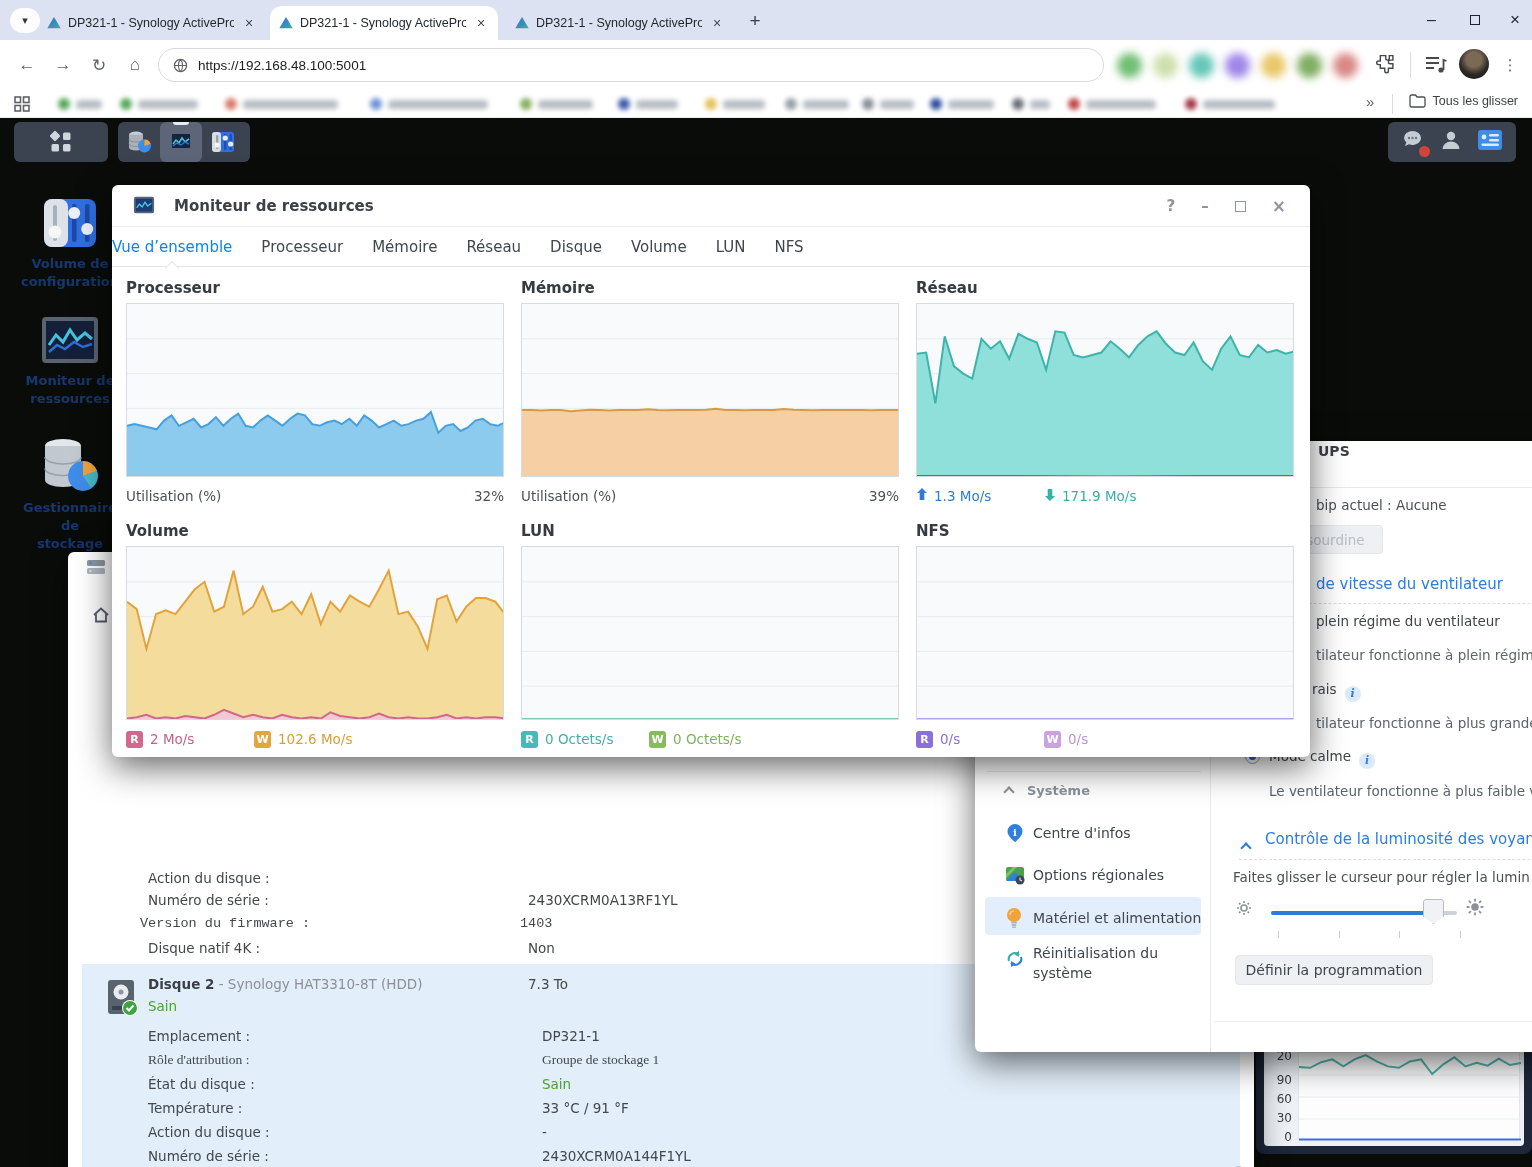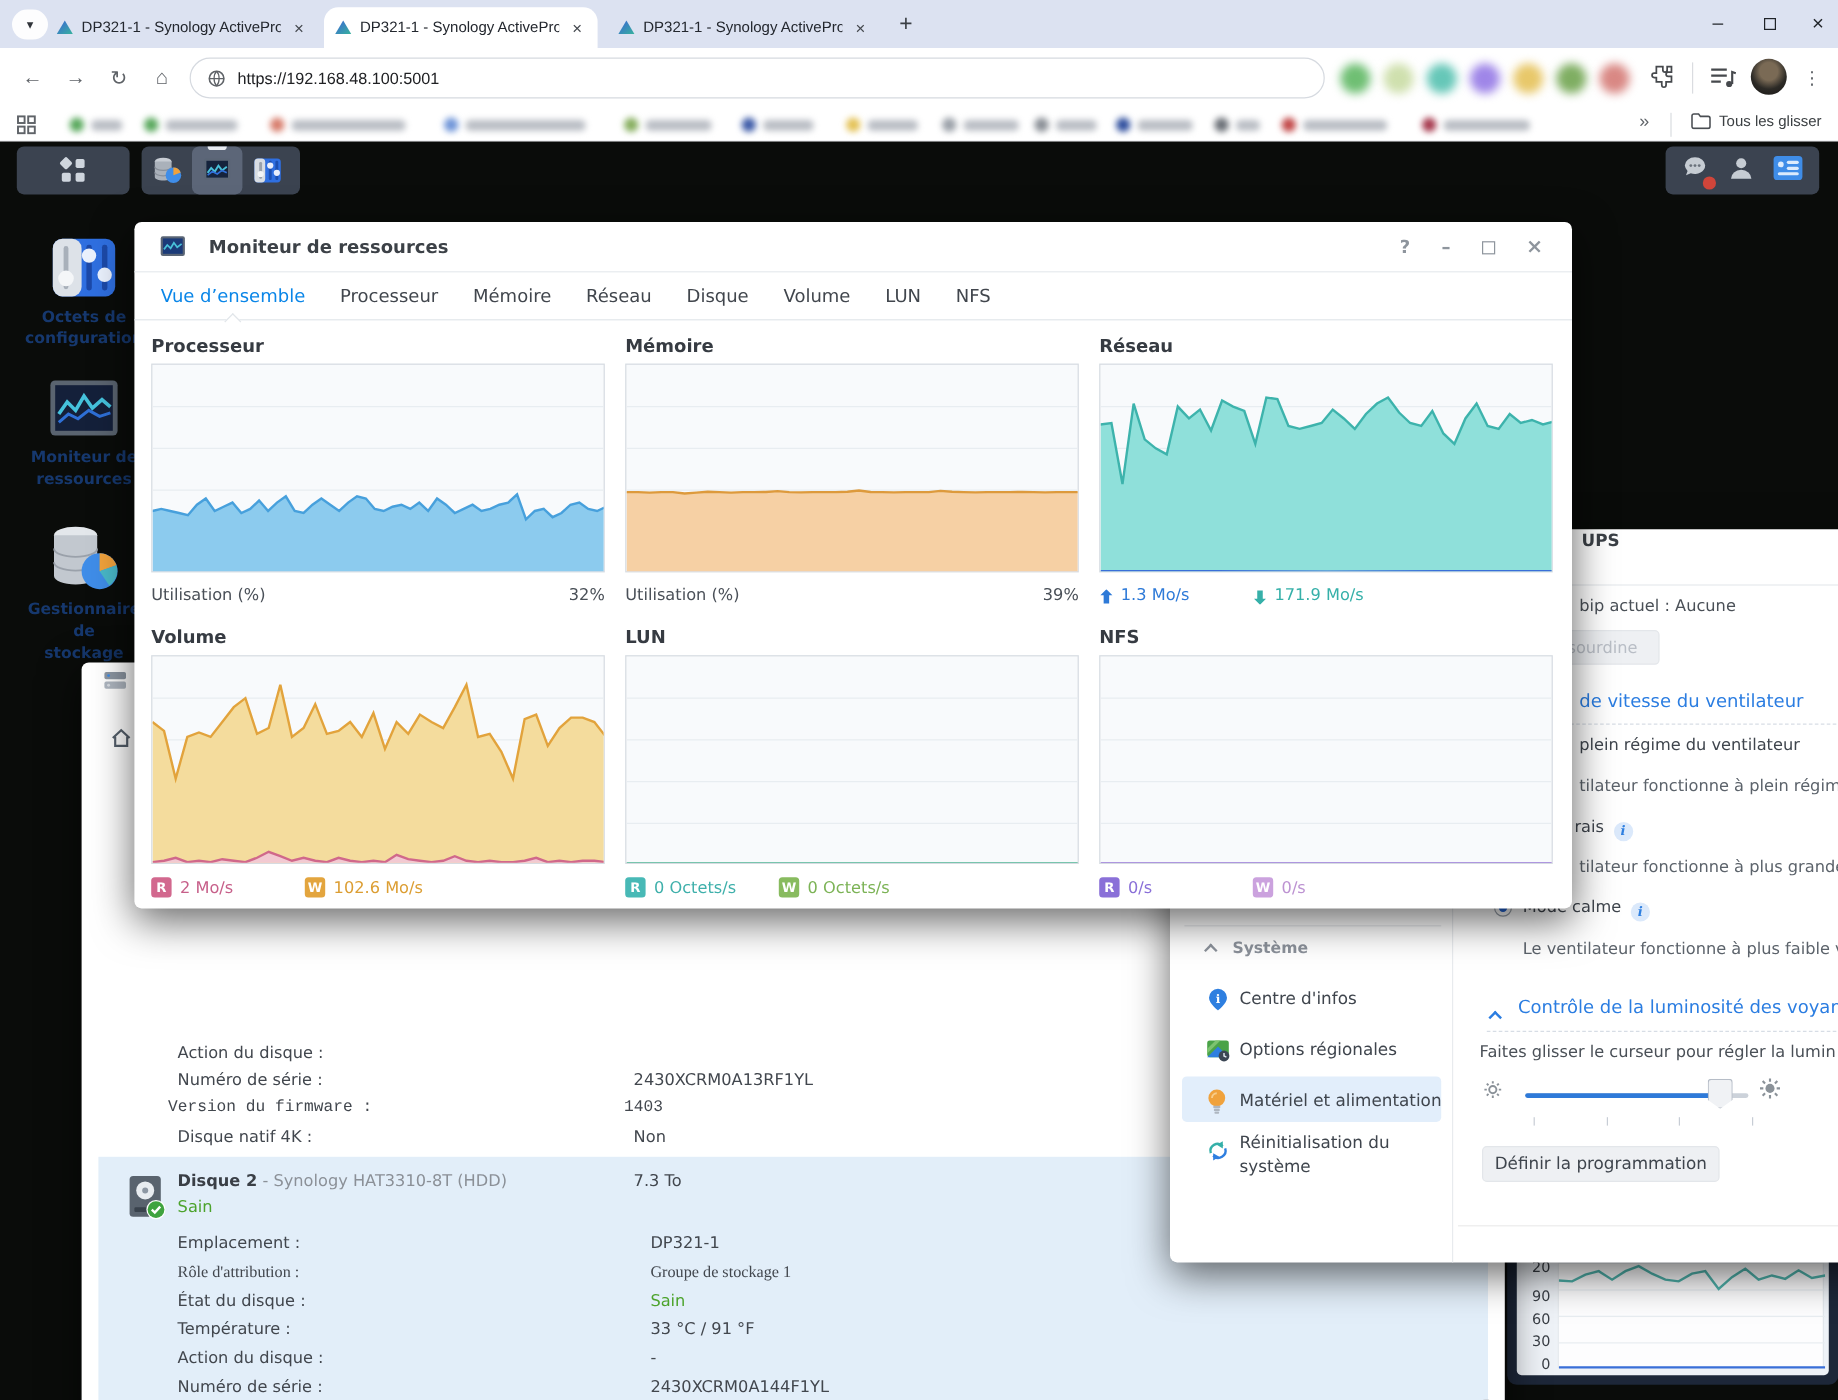--- a/index.html
+++ b/index.html
@@ -38,31 +38,31 @@
   .tbapp.sel::before{content:"";position:absolute;top:0;left:13px;width:16px;height:3px;background:#e8ecf2;border-radius:0 0 3px 3px;}
   .dicon{position:absolute;width:104px;text-align:center;color:#16386e;font-size:13px;font-weight:bold;font-family:"DejaVu Sans",sans-serif;line-height:18px;}
 
   
   .win{position:absolute;background:#fff;border-radius:6px;box-shadow:0 10px 34px rgba(0,0,0,.6);font-family:"DejaVu Sans",sans-serif;color:#42474e;}
 
   
   .rm-titlebar{height:42px;border-bottom:1px solid #e7eaee;position:relative;display:flex;align-items:center;}
   .rm-title{font-size:15px;font-weight:bold;color:#3c4147;margin-left:18px;}
   .rm-ctls{position:absolute;right:24px;top:0;height:42px;display:flex;align-items:center;gap:26px;color:#8e959d;font-size:15px;font-weight:bold;}
-  .rm-tabs{position:relative;height:40px;border-bottom:1px solid #e2e6ea;display:flex;align-items:center;padding-left:22px;gap:29px;}
+  .rm-tabs{position:relative;height:40px;border-bottom:1px solid #e2e6ea;display:flex;align-items:center;gap:29px;}
   .rm-tab{font-size:15px;color:#41464d;position:relative;}
   .rm-tab.active{color:#0a86e8;}
   .rm-tab.active::after{content:"";position:absolute;left:50%;bottom:-17px;width:9px;height:9px;background:#fff;border-left:1px solid #e2e6ea;border-top:1px solid #e2e6ea;transform:translateX(-50%) rotate(45deg);}
   .rm-content{display:grid;grid-template-columns:repeat(3,378px);column-gap:17px;row-gap:14px;padding:12px 14px 0 14px;}
   .rm-panel h3{font-size:15px;color:#363b42;margin-bottom:6px;}
   .rm-chart{height:174px;border:1px solid #d6dbe1;background:#f8fafc;overflow:hidden;}
   .rm-chart svg{display:block;}
   .rm-stats{height:24px;margin-top:7px;display:flex;align-items:center;font-size:13.5px;color:#4a5058;}
   .rm-stats.split{justify-content:space-between;}
-  .legend-item{display:flex;align-items:flex-end;width:128px;}
+  .legend-item{display:flex;align-items:flex-start;width:128px;}
   .badge{width:17px;height:17px;border-radius:3px;color:#fff;font-size:11px;font-weight:bold;display:inline-flex;align-items:center;justify-content:center;margin-right:7px;flex:none;}
 
   
   .kvrow{position:absolute;font-size:13.5px;color:#42474e;white-space:nowrap;}
   .kvrow .v{position:absolute;left:380px;}
   .green{color:#4ca32c;}
   .sel-block{position:absolute;background:#e2eef9;}
 
   
   .cp-menu-item{position:absolute;display:flex;align-items:center;font-size:14px;color:#3f454d;}
@@ -312,21 +312,21 @@
     <svg width="58" height="54" viewBox="0 0 58 54">
         <rect x="3" y="3" width="52" height="48" rx="8" fill="#2f6fe0"></rect>
         <rect x="3" y="3" width="24" height="48" rx="8" fill="#dde2e8"></rect>
         <rect x="12" y="9" width="4" height="36" rx="2" fill="#a8b0ba"></rect>
         <circle cx="14" cy="36" r="6.5" fill="#f4f6f8"></circle>
         <rect x="31" y="8" width="4.5" height="38" rx="2" fill="#1c49a8"></rect>
         <circle cx="33.2" cy="17" r="6" fill="#eaf1fd"></circle>
         <rect x="44" y="8" width="4.5" height="38" rx="2" fill="#1c49a8"></rect>
         <circle cx="46.2" cy="33" r="6" fill="#eaf1fd"></circle>
       </svg>
-    <div><span>Octets de</span><br><span>configuration</span></div>
+    <div><span>Volume de</span><br><span>configuration</span></div>
   </div>
   <div class="dicon" style="left:18px;top:197px;">
     <svg width="60" height="52" viewBox="0 0 60 52">
         <rect x="2" y="2" width="56" height="46" rx="4" fill="#5a6470"></rect>
         <rect x="6" y="6" width="48" height="38" fill="#14203a"></rect>
         <polyline points="9,30 16,20 23,27 30,15 37,25 45,18 52,24" stroke="#45c2dc" stroke-width="3" fill="none"></polyline>
         <polyline points="9,37 17,30 25,34 34,27 43,32 52,29" stroke="#2e6fd6" stroke-width="2.5" fill="none"></polyline>
       </svg>
     <div><span>Moniteur de</span><br><span>ressources</span></div>
   </div>

